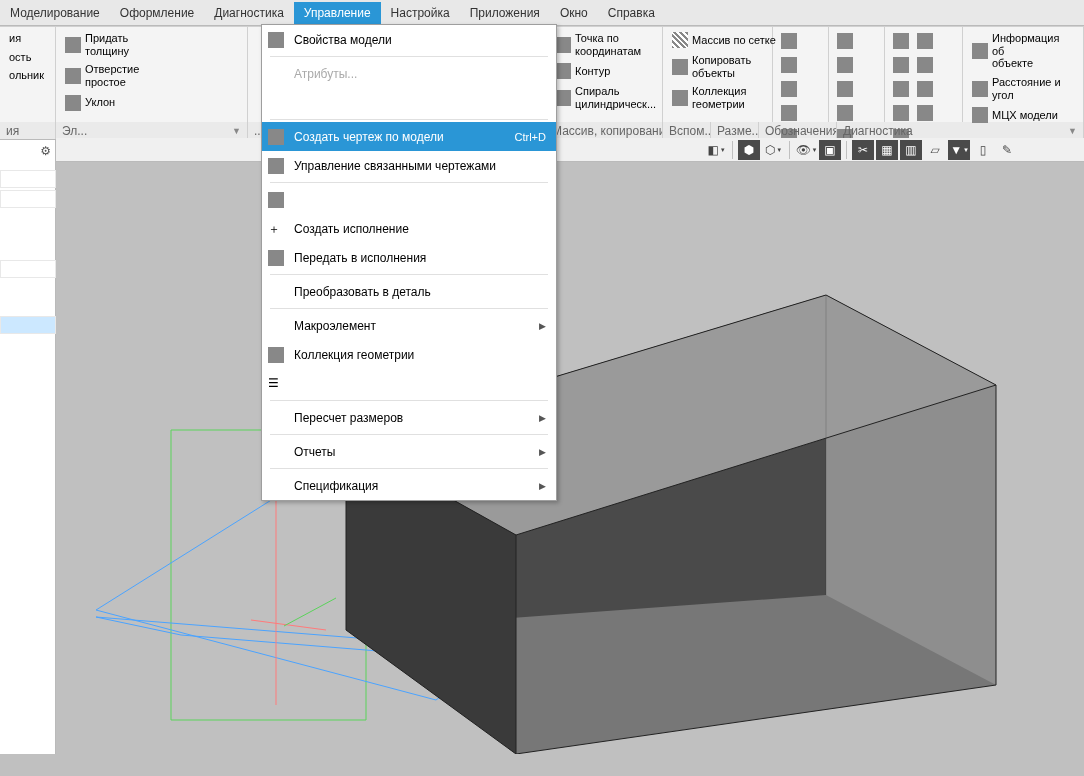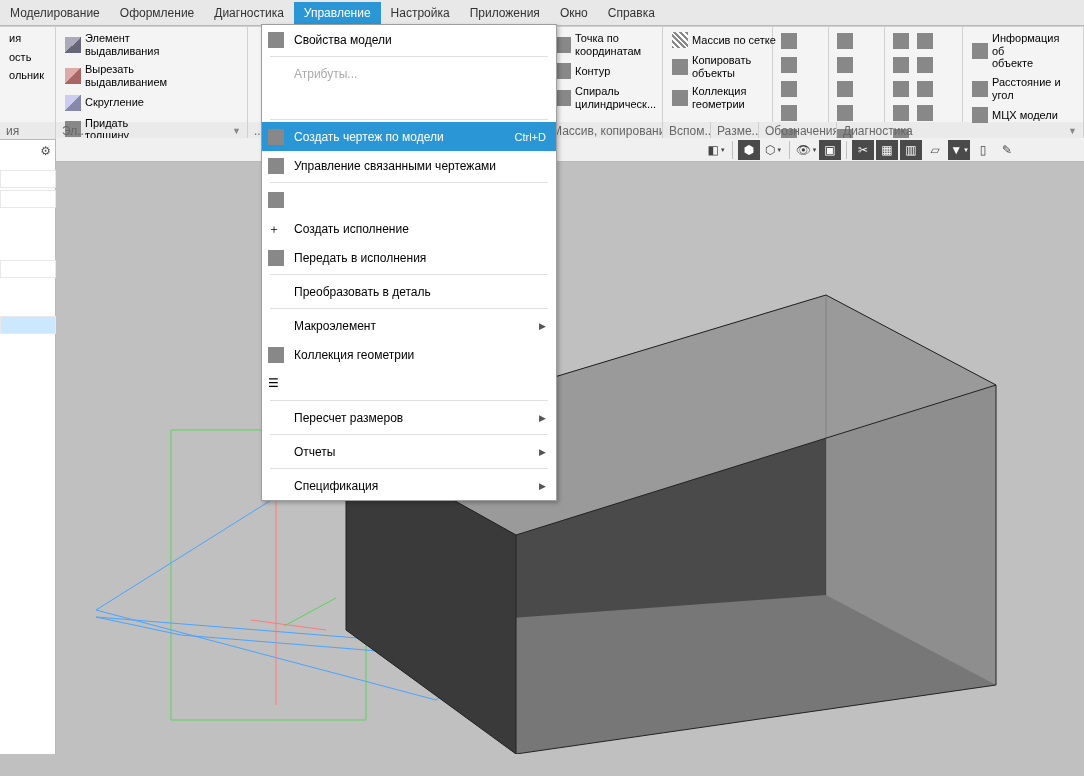--- a/index.html
+++ b/index.html
@@ -72,36 +72,20 @@
       <div class="rbtn">
           <span class="txt">ольник</span>
         </div>
     </div>
   </div>
 
   <div class="rpanel" style="width:192px">
     <div class="content">
       <div style="display:flex;flex-direction:column;flex:1">
         <div class="rbtn">
-            <div class="ico ico-extrude"></div>
-            <span class="txt" style="white-space:pre-line">Элемент
-выдавливания</span>
-          </div>
-        <div class="rbtn">
-            <div class="ico ico-cut"></div>
-            <span class="txt" style="white-space:pre-line">Вырезать
-выдавливанием</span>
-          </div>
-        <div class="rbtn">
-            <div class="ico ico-fillet"></div>
-            <span class="txt">Скругление</span>
-          </div>
-      </div>
-      <div style="display:flex;flex-direction:column;flex:1">
-        <div class="rbtn">
             <div class="ico ico-box"></div>
             <span class="txt" style="white-space:pre-line">Придать
 толщину</span>
           </div>
         <div class="rbtn">
             <div class="ico ico-box"></div>
             <span class="txt" style="white-space:pre-line">Отверстие
 простое</span>
           </div>
         <div class="rbtn">

